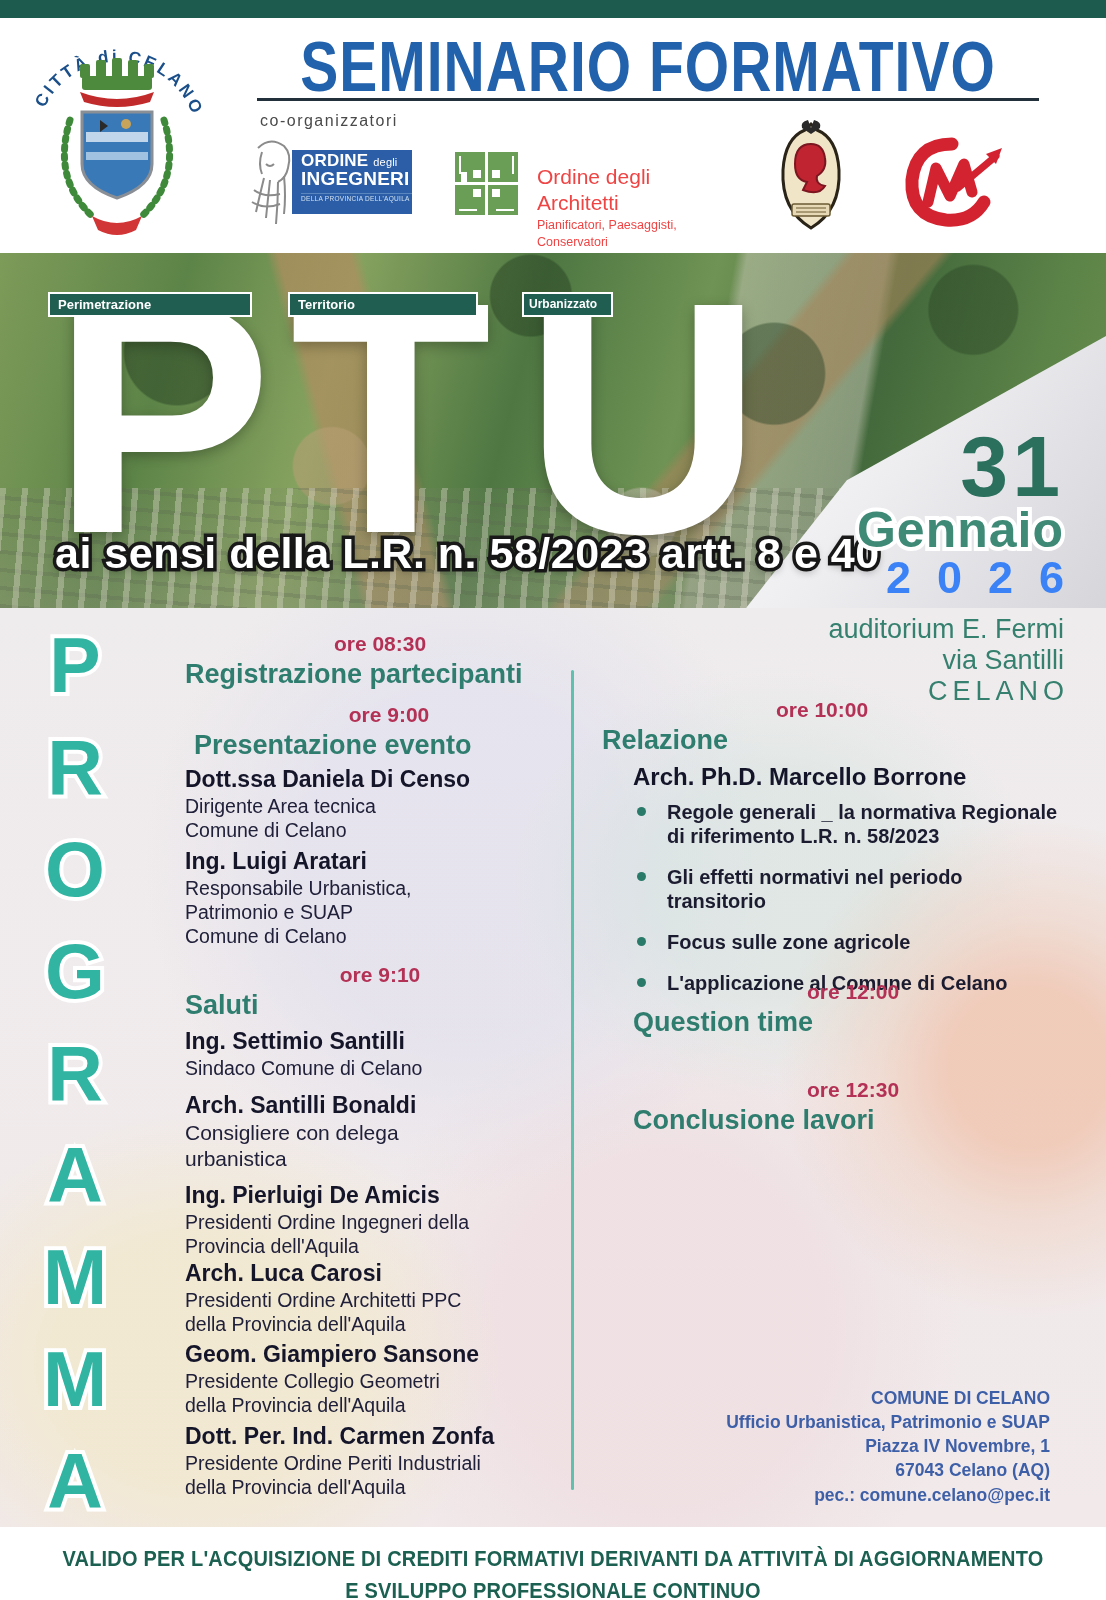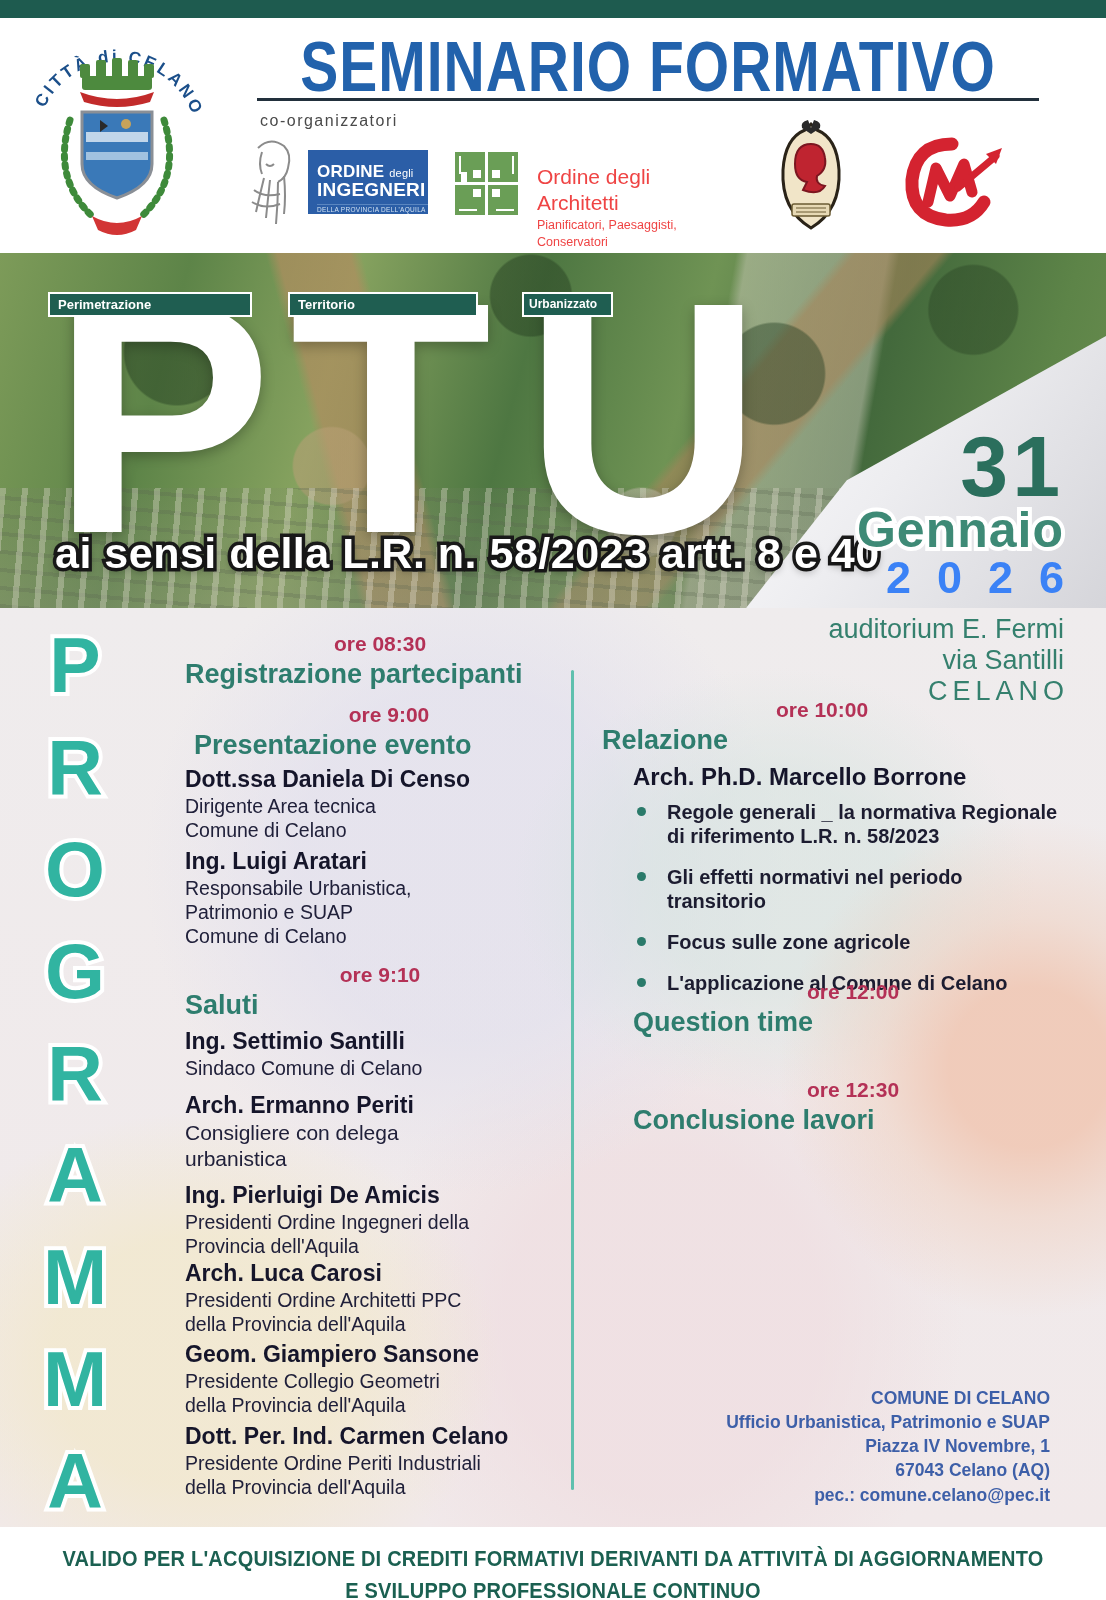--- a/index.html
+++ b/index.html
@@ -19,22 +19,22 @@
   .crest{left:22px;top:10px;}
   .main-title{
     left:256px;top:8px;width:784px;text-align:center;
     color:#2262ac;font-weight:800;font-size:57px;letter-spacing:1px;
     transform:scaleY(1.22);transform-origin:top center;white-space:nowrap;
   }
   .title-underline{left:257px;top:80px;width:782px;height:3px;background:#22303c;}
   .coorg{left:260px;top:94px;font-size:16px;color:#4a4a4a;letter-spacing:1.5px;}
 
   .logo-ing{left:240px;top:108px;width:175px;height:112px;}
-  .ing-box{position:absolute;left:68px;top:24px;width:120px;height:64px;background:#2b5ea7;
-           color:#fff;padding:13px 0 0 9px;box-sizing:border-box;line-height:1.02;}
+  .ing-box{position:absolute;left:52px;top:24px;width:120px;height:64px;background:#2b5ea7;
+           color:#fff;padding:2px 0 0 9px;box-sizing:border-box;line-height:1.02;}
   .ing-l1{font-size:17px;font-weight:700;letter-spacing:.2px;}
   .ing-l1 .small{font-size:11px;font-weight:400;}
   .ing-l2{font-size:19px;font-weight:800;letter-spacing:.2px;}
   .ing-l3{font-size:6.5px;color:#cfe0f2;margin-top:4px;letter-spacing:.3px;border-top:1px solid #5a86c0;padding-top:2px;}
 
   .logo-arch{left:455px;top:130px;width:270px;height:90px;}
   .arch-grid{position:absolute;left:0;top:4px;width:64px;height:64px;
              display:grid;grid-template-columns:30px 30px;grid-template-rows:30px 30px;gap:3px;}
   .arch-cell{background:#6a9e56;position:relative;}
   .arch-cell::after{content:"";position:absolute;width:8px;height:8px;background:#fff;}
@@ -305,21 +305,21 @@
       <div class="time">ore 9:10</div>
       <div class="session-title">Saluti</div>
     </div>
 
     <div class="abs" style="left:185px;top:420px;width:390px;">
       <div class="sp-name">Ing. Settimio Santilli</div>
       <div class="sp-line">Sindaco Comune di Celano</div>
     </div>
 
     <div class="abs" style="left:185px;top:484px;width:390px;">
-      <div class="sp-name">Arch. Ermanno Periti</div>
+      <div class="sp-name">Arch. Santilli Bonaldi</div>
       <div class="sp-line" style="font-size:21px;">Consigliere con delega</div>
       <div class="sp-line" style="font-size:21px;">urbanistica</div>
     </div>
 
     <div class="abs" style="left:185px;top:574px;width:390px;">
       <div class="sp-name">Ing. Pierluigi De Amicis</div>
       <div class="sp-line">Presidenti Ordine Ingegneri della</div>
       <div class="sp-line">Provincia dell'Aquila</div>
     </div>
 
@@ -329,21 +329,21 @@
       <div class="sp-line">della Provincia dell'Aquila</div>
     </div>
 
     <div class="abs" style="left:185px;top:733px;width:390px;">
       <div class="sp-name">Geom. Giampiero Sansone</div>
       <div class="sp-line">Presidente Collegio Geometri</div>
       <div class="sp-line">della Provincia dell'Aquila</div>
     </div>
 
     <div class="abs" style="left:185px;top:815px;width:390px;">
-      <div class="sp-name">Dott. Per. Ind. Carmen Celano</div>
+      <div class="sp-name">Dott. Per. Ind. Carmen Zonfa</div>
       <div class="sp-line">Presidente Ordine Periti Industriali</div>
       <div class="sp-line">della Provincia dell'Aquila</div>
     </div>
 
     <div class="abs" style="left:602px;top:90px;width:440px;">
       <div class="time">ore 10:00</div>
       <div class="session-title">Relazione</div>
     </div>
 
     <div class="abs sp-name" style="left:633px;top:155px;width:440px;font-size:24px;">Arch. Ph.D. Marcello Borrone</div>

